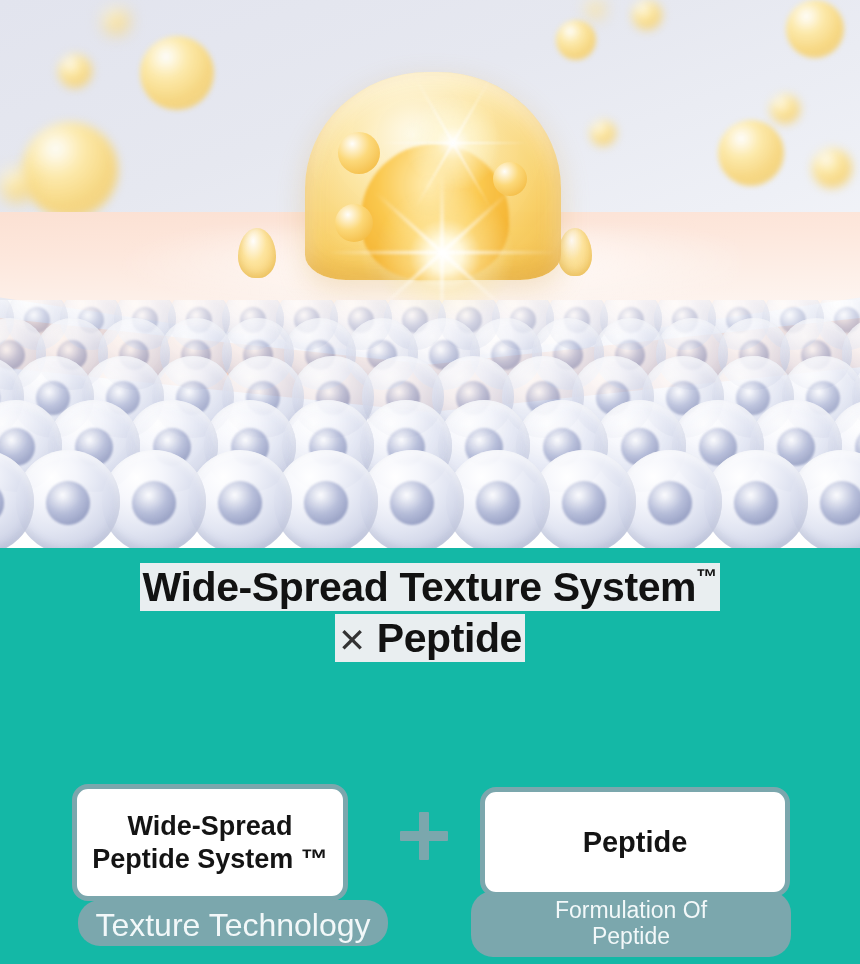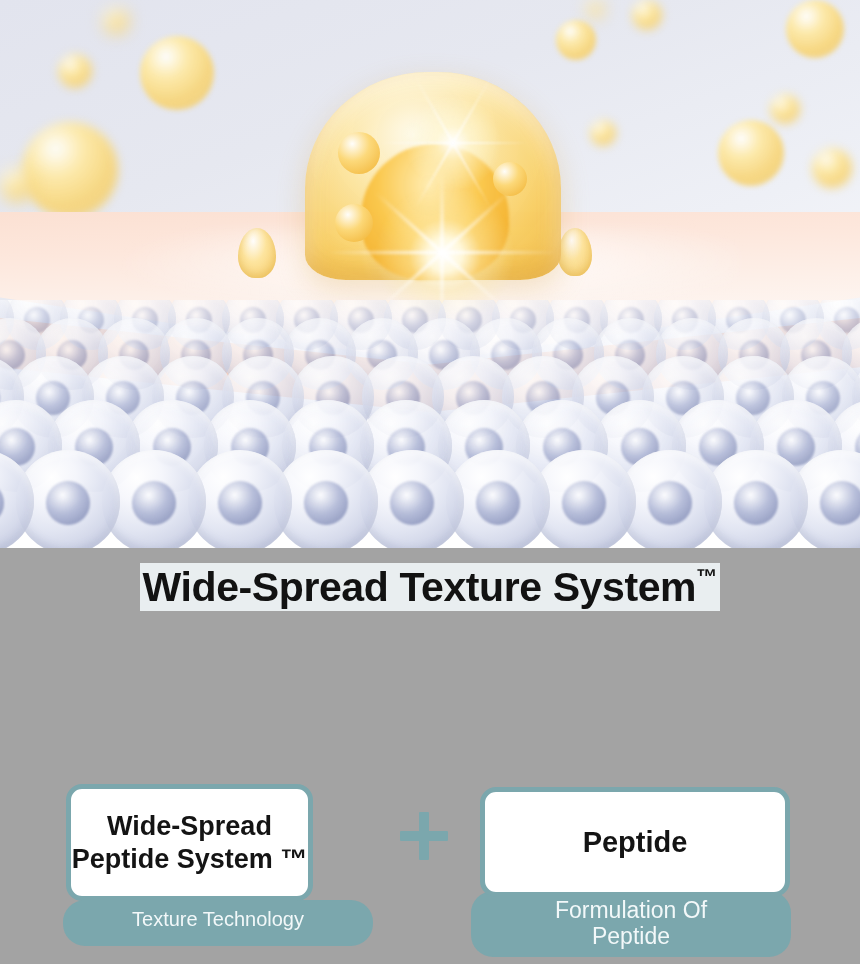--- a/index.html
+++ b/index.html
@@ -192,21 +192,21 @@
     box-shadow: inset 0 -3px 8px rgba(214,160,50,0.4); }
   .sd1 { left: 238px; top: 228px; width: 38px; height: 50px; }
   .sd2 { left: 558px; top: 228px; width: 34px; height: 48px; }
 
   .hero-fade {
     position: absolute; left: 0; right: 0; bottom: 0; height: 46px;
     background: linear-gradient(to bottom, rgba(255,255,255,0) 0%, #ffffff 72%);
   }
 
   
-  .content { position: absolute; left: 0; top: 548px; width: 860px; height: 416px; background:#a3a3a3; }
+  .content { position: absolute; left: 0; top: 548px; width: 860px; height: 416px; background:#14b8a6; }
 
   .headline { text-align: center; margin: 0; padding-top: 14px; }
   .headline .line {
     display: block;
     font-size: 41px;
     font-weight: 700;
     color: #121212;
     letter-spacing: -0.4px;
     line-height: 1.25;
   }
@@ -263,22 +263,22 @@
     display: flex;
     align-items: center;
     justify-content: center;
     text-align: center;
     color: #141414;
     font-weight: 700;
   }
 
   
   .card-left { left: 58px; top: 0; width: 320px; height: 162px; }
-  .card-left .card-foot { left: 5px; width: 310px; height: 46px; font-size: 20px; padding-top: 8px; }
-  .card-left .card-body { left: 8px; top: 0; width: 247px; height: 117px; font-size: 27px; line-height: 1.2; }
+  .card-left .card-foot { left: 20px; width: 310px; height: 46px; font-size: 32px; padding-top: 8px; }
+  .card-left .card-body { left: 14px; top: 0; width: 276px; height: 117px; font-size: 27px; line-height: 1.2; }
 
   
   .card-right { left: 468px; top: 3px; width: 330px; height: 170px; }
   .card-right .card-foot { left: 3px; width: 320px; height: 66px; font-size: 23px; padding-top: 7px; }
   .card-right .card-body { left: 12px; top: 0; width: 310px; height: 110px; font-size: 29px; }
 
   .plus {
     position: absolute;
     left: 400px; top: 28px;
     width: 48px; height: 48px;
@@ -420,20 +420,23 @@
 
     <div class="hero-fade"></div>
   </div>
 
   <div class="content">
 
     <h1 class="headline">
       <span class="line">
         <span class="hl-mark nowrap"><span>Wide-Spread Texture System</span><span class="tm">™</span></span>
       </span>
+      <span class="line">
+        <span class="hl-mark nowrap"><span class="xmark">✕</span>&nbsp;<span>Peptide</span></span>
+      </span>
     </h1>
 
 
     <div class="cards">
 
       <div class="card card-left">
         <div class="card-foot">
           <span>Texture Technology</span>
         </div>
         <div class="card-body">

